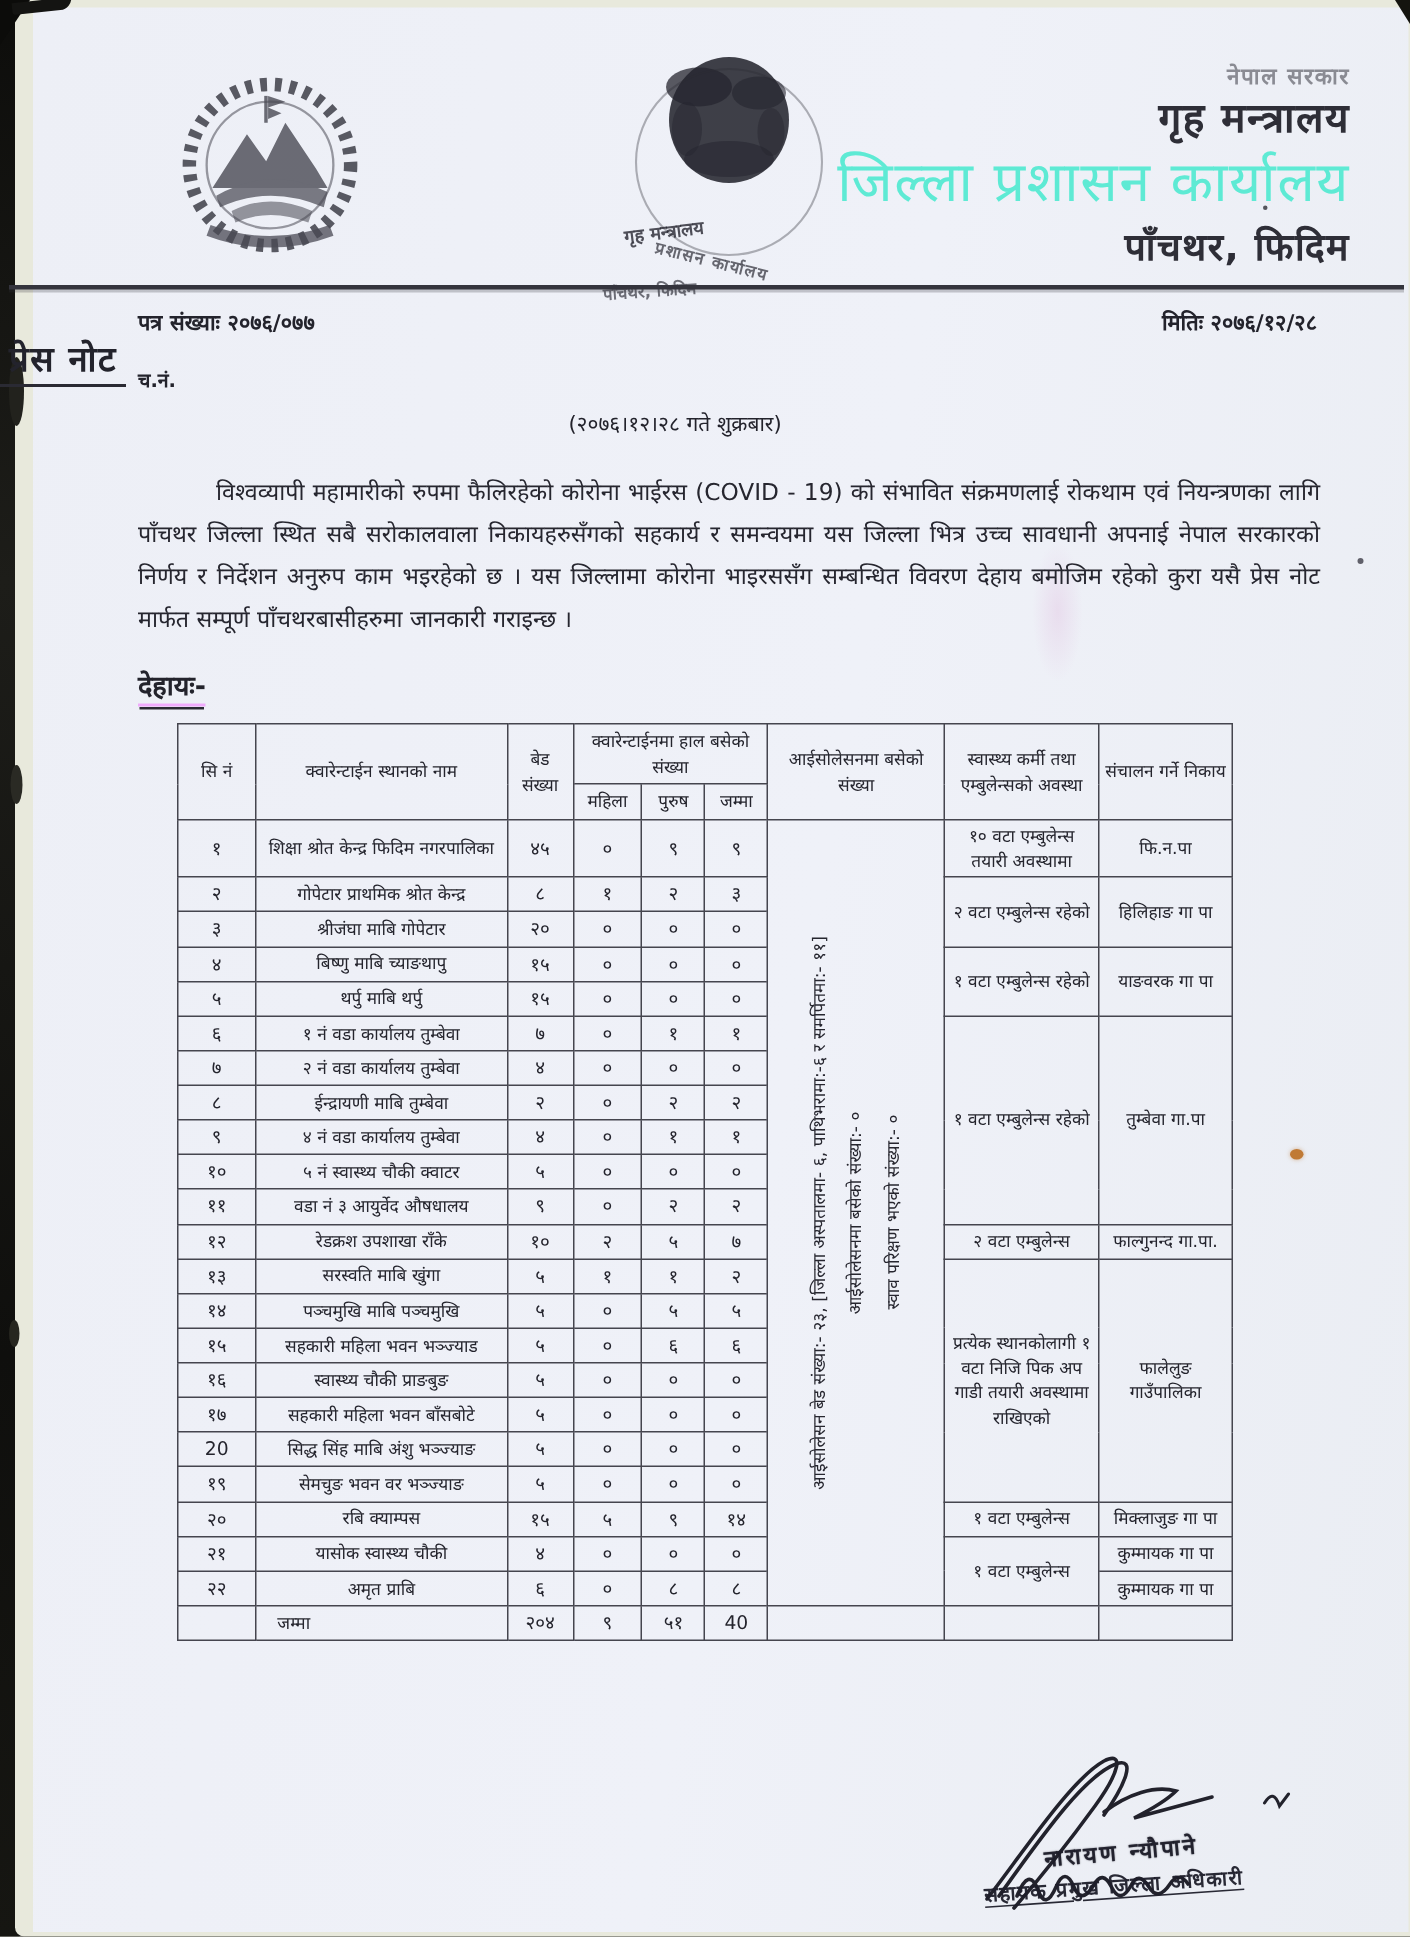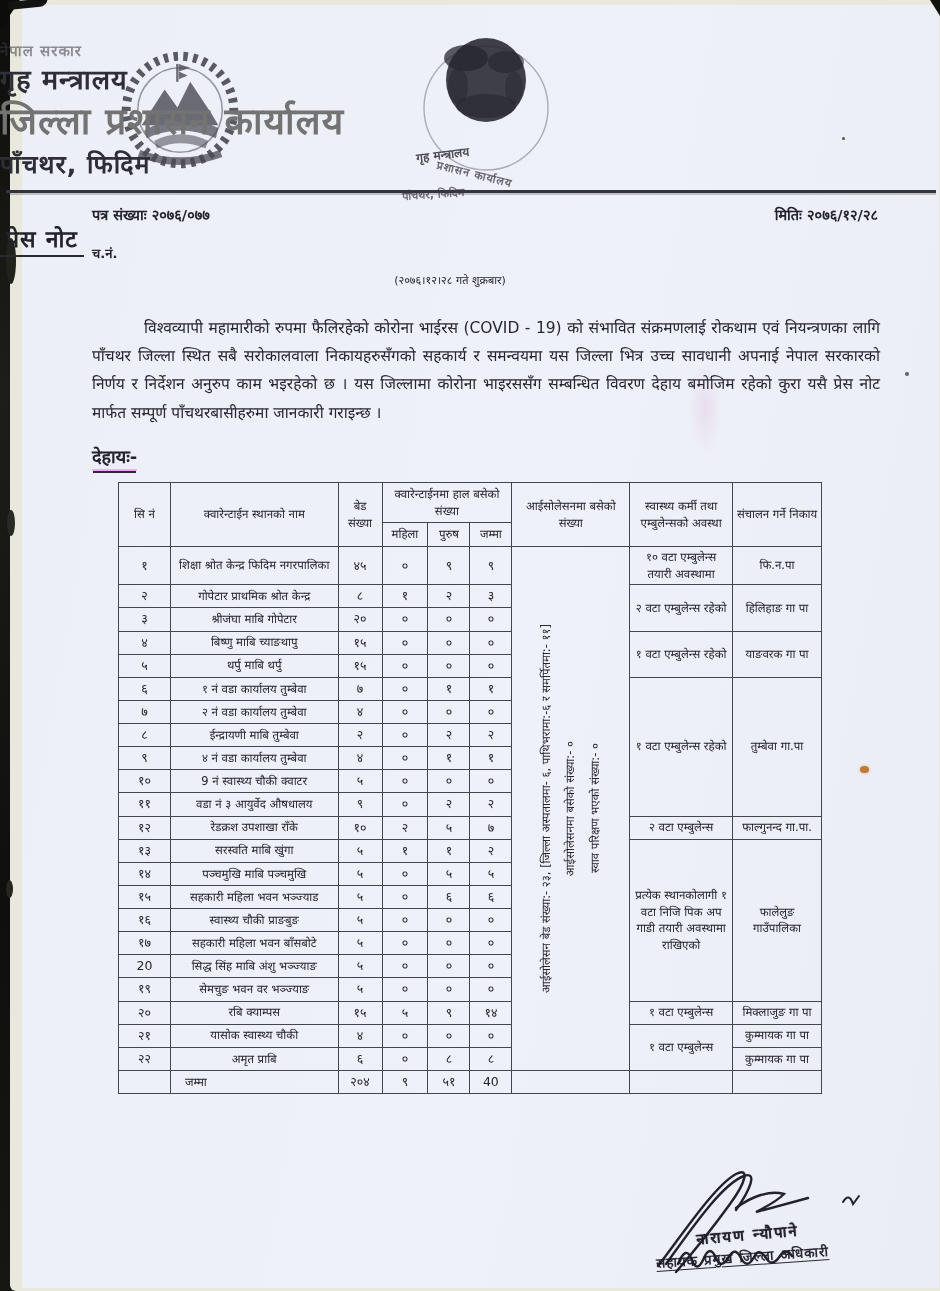--- a/index.html
+++ b/index.html
@@ -25,41 +25,41 @@
        background:radial-gradient(ellipse at center,rgba(205,120,190,.16),rgba(205,120,190,0) 70%);}
   .speck-orange{position:absolute;left:860px;top:766px;width:9px;height:7px;border-radius:50%;
        background:#c07a35;box-shadow:0 0 3px #c07a3588;z-index:5;}
   .speck-d1{position:absolute;left:842px;top:137px;width:3px;height:3px;background:#55555c;border-radius:50%;z-index:5;}
   .speck-d2{position:absolute;left:905px;top:372px;width:4px;height:4px;background:#60606a;border-radius:50%;z-index:5;}
 
   .content{position:relative;width:100%;height:100%;color:#23232c;z-index:4;}
 
   
   .emblem{position:absolute;left:116px;top:46px;width:128px;height:128px;}
-  .hdr{position:absolute;left:0;right:40px;top:42px;text-align:left;line-height:1.25;}
+  .hdr{position:absolute;left:0;right:40px;top:42px;text-align:right;line-height:1.25;}
   .hdr .gov{font-size:15px;font-weight:700;color:#3a3a44;opacity:.55;letter-spacing:1px;}
   .hdr .ministry{font-size:27px;font-weight:700;color:#2e2e37;margin-top:2px;letter-spacing:1px;}
-  .hdr .office{font-size:37px;font-weight:700;color:#737373;margin-top:2px;letter-spacing:1px;}
+  .hdr .office{font-size:37px;font-weight:400;color:#5eead4;margin-top:2px;letter-spacing:1px;}
   .hdr .loc{font-size:25px;font-weight:700;color:#2e2e37;margin-top:4px;letter-spacing:1px;}
   .stamp{position:absolute;left:398px;top:28px;width:180px;height:170px;pointer-events:none;}
   .stamp span{position:absolute;font-weight:700;color:rgba(38,38,48,.8);white-space:nowrap;}
   .st1{left:18px;top:118px;font-size:12px;transform:rotate(-7deg);}
   .st2{left:38px;top:138px;font-size:11px;transform:rotate(14deg);letter-spacing:1px;opacity:.85;}
   .st3{left:4px;top:158px;font-size:11px;transform:rotate(-4deg);opacity:.8;}
 
   .rule{position:absolute;top:190px;left:6px;right:4px;height:3px;background:#34343d;
         box-shadow:0 2px 0 rgba(52,52,61,.25);}
 
   .meta{position:absolute;top:204px;left:92px;right:62px;display:flex;
         justify-content:space-between;font-size:14.5px;font-weight:600;}
   .serial{position:absolute;top:244px;left:92px;font-size:13px;font-weight:600;}
   .title{position:absolute;top:222px;left:0;right:40px;}
   .title span{font-size:23px;font-weight:700;border-bottom:2.5px solid #2a2a33;
         padding:0 6px 3px;letter-spacing:1px;}
-  .dateline{position:absolute;top:272px;left:0;right:40px;text-align:center;font-size:11px;}
+  .dateline{position:absolute;top:272px;left:0;right:40px;text-align:center;font-size:14px;}
 
   .para{position:absolute;top:314px;left:92px;right:60px;font-size:15.5px;line-height:1.82;
         text-align:justify;text-indent:52px;color:#26262f;}
 
   .sec-head{position:absolute;top:444px;left:92px;font-size:18px;font-weight:700;
         border-bottom:2px solid #f0abfc;box-shadow:0 3px 0 -1px #2a2a33;padding-bottom:1px;}
 
   
   table.qt{position:absolute;top:482px;left:118px;width:704px;border-collapse:collapse;
         font-size:11.5px;color:#24242d;}
@@ -260,21 +260,21 @@
         <tr>
           <td class="num">९</td>
           <td class="name">४ नं वडा कार्यालय तुम्बेवा</td>
           <td class="num">४</td>
           <td class="num">०</td>
           <td class="num">१</td>
           <td class="num">१</td>
         </tr>
         <tr>
           <td class="num">१०</td>
-          <td class="name">9 नं स्वास्थ्य चौकी क्वाटर</td>
+          <td class="name">५ नं स्वास्थ्य चौकी क्वाटर</td>
           <td class="num">५</td>
           <td class="num">०</td>
           <td class="num">०</td>
           <td class="num">०</td>
         </tr>
         <tr>
           <td class="num">११</td>
           <td class="name">वडा नं ३ आयुर्वेद औषधालय</td>
           <td class="num">९</td>
           <td class="num">०</td>

